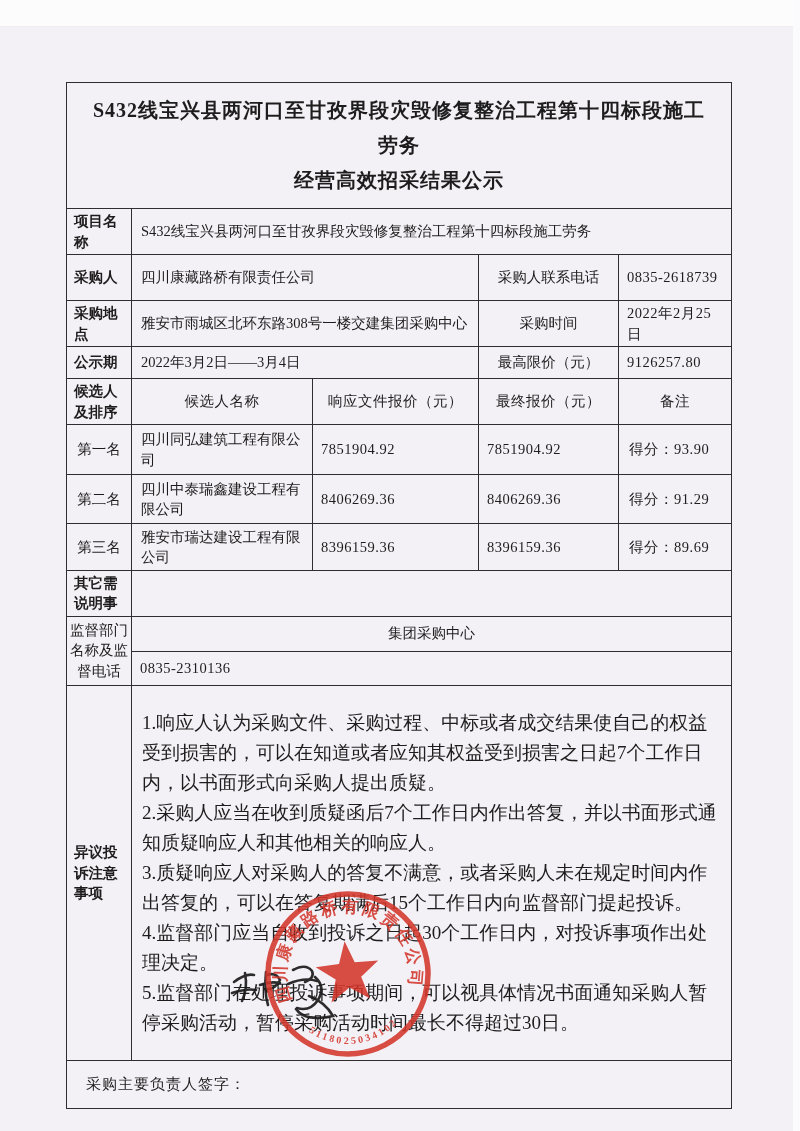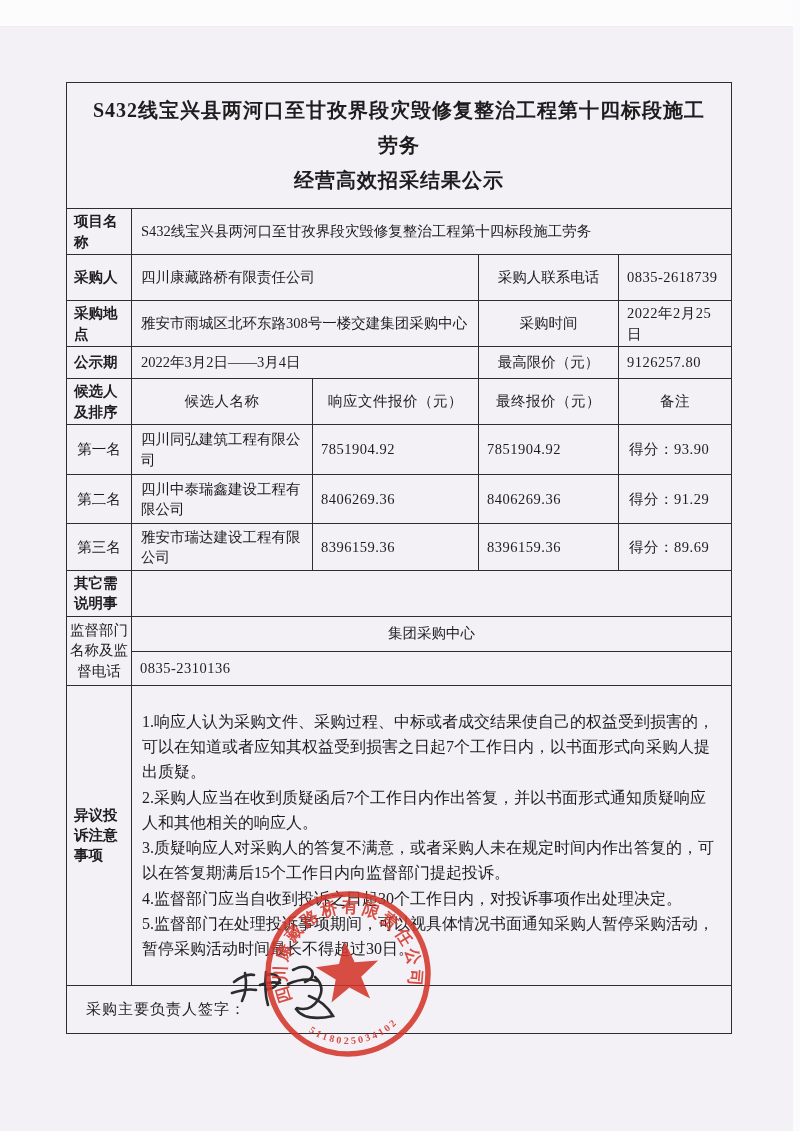--- a/index.html
+++ b/index.html
@@ -38,21 +38,21 @@
     text-align:center;font-weight:bold;font-size:20px;line-height:1.75;
     letter-spacing:1px;padding:10px 24px;
   }
   td.label{ text-align:left;padding:2px 7px;font-weight:bold; }
   td.label-c{ text-align:center;padding:2px 0; }
   td.center{ text-align:center; }
   td.val-left{ text-align:left;padding-left:9px; }
   td.remark{ text-align:left;padding-left:10px;letter-spacing:.5px; }
   td.num{ letter-spacing:.5px;margin-left:12px; }
   td.header-c{ text-align:center;letter-spacing:.5px; }
-  td.clauses{ padding:12px 10px;line-height:1.58;font-size:16px;vertical-align:middle; }
+  td.clauses{ padding:22px 10px;line-height:1.58;font-size:19px;vertical-align:middle; }
   .clause{ margin:0; }
   td.sign-row{ text-align:left;font-size:15px;padding-left:19px;letter-spacing:1px; }
 
   .stamp{
     position:absolute;left:252px;top:878px;width:192px;height:192px;
     opacity:.87;transform:rotate(-6deg);
     pointer-events:none;
   }
   .stamp text{ font-family:"Liberation Serif","DejaVu Serif",serif;font-weight:bold; }
   .seal-cn{ font-size:16.5px;letter-spacing:3.2px;fill:#d3352a; }

